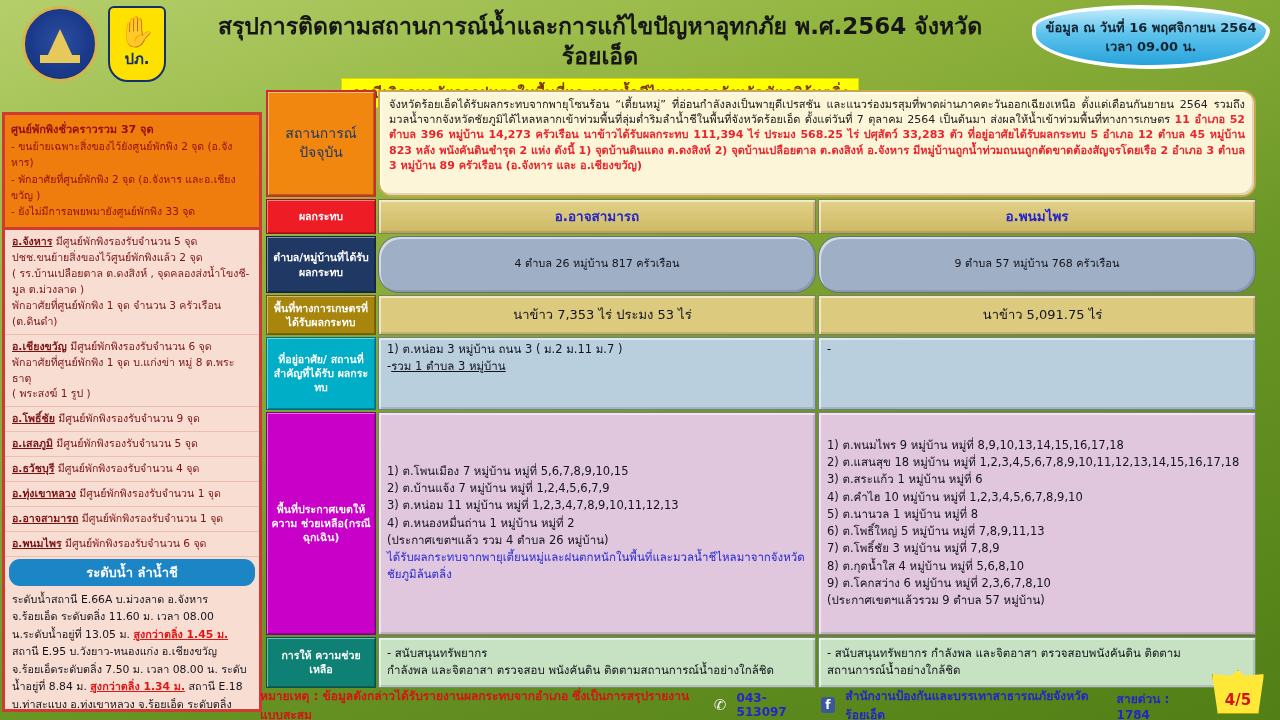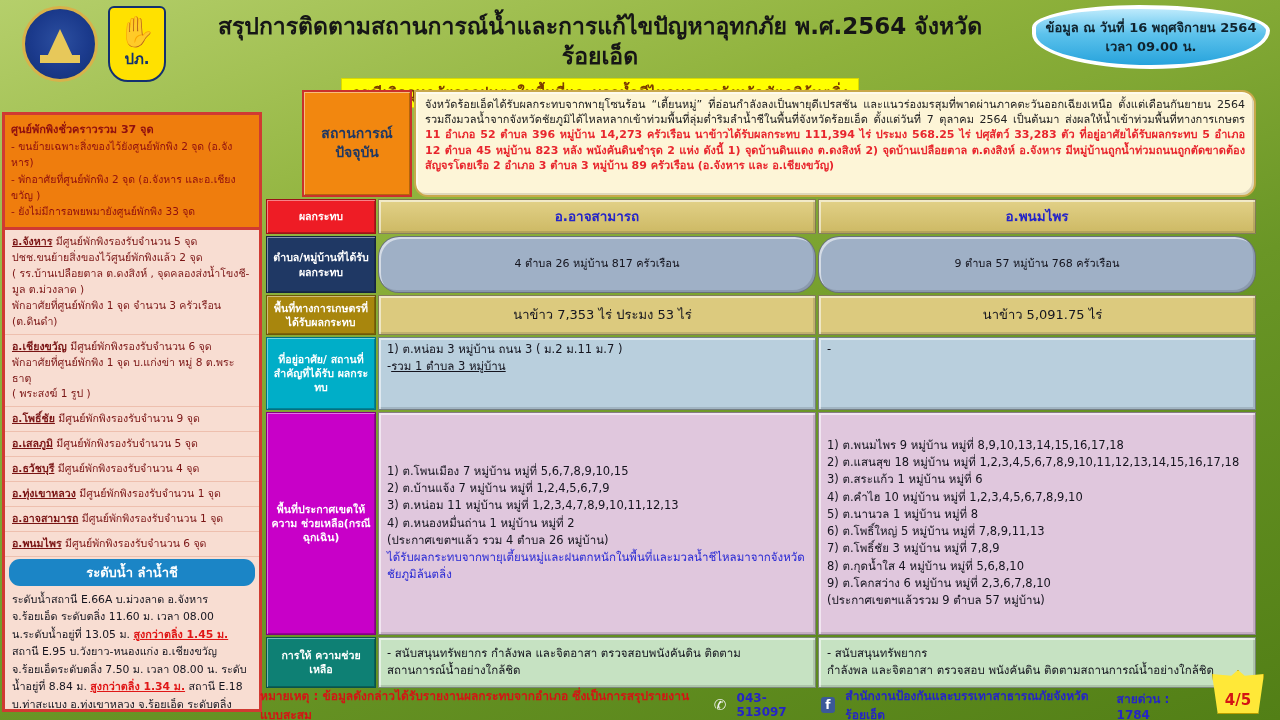--- a/index.html
+++ b/index.html
@@ -76,23 +76,22 @@
   }
   .cell {
     flex:1; font-size:11.5px; color:#14141e; padding:3px 8px; line-height:1.5;
     border:1px solid rgba(60,60,60,.55);
     box-shadow:inset 2px 2px 0 rgba(255,255,255,.55), inset -2px -2px 0 rgba(0,0,0,.12);
   }
   .center { display:flex; align-items:center; justify-content:center; text-align:center; }
 
   #sit-row { height:108px; }
   #sit-label {
-    background:#f2870f; color:#1f3864; font-size:14px; font-weight:bold;
+    background:#f2870f; color:#1f3864; font-size:14px; font-weight:normal;
     border:2px solid #c9302c;
-    margin-left:36px;
   }
   #sit-text {
     background:#fdf5d7; border:2px solid #c8a84b; border-radius:0 14px 14px 14px;
     font-size:11px; line-height:1.38; padding:5px 9px; color:#222;
     text-align:justify;
   }
   .sit-red { color:#e8262d; font-weight:bold; }
 
   .r-impact   { height:36px; }
   .r-impact .lbl  { background:#ee1c25; }
@@ -239,24 +238,24 @@
 6) ต.โพธิ์ใหญ่ 5 หมู่บ้าน หมู่ที่ 7,8,9,11,13
 7) ต.โพธิ์ชัย 3 หมู่บ้าน หมู่ที่ 7,8,9
 8) ต.กุดน้ำใส 4 หมู่บ้าน หมู่ที่ 5,6,8,10
 9) ต.โคกสว่าง 6 หมู่บ้าน หมู่ที่ 2,3,6,7,8,10
 (ประกาศเขตฯแล้วรวม 9 ตำบล 57 หมู่บ้าน)</div>
       </div>
     </div>
 
     <div class="trow r-help">
       <div class="lbl">การให้ ความช่วยเหลือ</div>
+      <div class="cell pre">- สนับสนุนทรัพยากร
+กำลังพล  และจิตอาสา  ตรวจสอบ  พนังคันดิน  ติดตามสถานการณ์น้ำอย่างใกล้ชิด</div>
       <div class="cell pre">- สนับสนุนทรัพยากร  กำลังพล  และจิตอาสา  ตรวจสอบพนังคันดิน ติดตาม
 สถานการณ์น้ำอย่างใกล้ชิด</div>
-      <div class="cell pre">- สนับสนุนทรัพยากร
-กำลังพล  และจิตอาสา  ตรวจสอบ  พนังคันดิน  ติดตามสถานการณ์น้ำอย่างใกล้ชิด</div>
     </div>
 
   </div>
 
   <div id="footer">
     <span class="note">หมายเหตุ : ข้อมูลดังกล่าวได้รับรายงานผลกระทบจากอำเภอ  ซึ่งเป็นการสรุปรายงานแบบสะสม</span>
     <span class="phone-ic">✆</span>
     <span class="num">043-513097</span>
     <span class="fb">f</span>
     <span class="org">สำนักงานป้องกันและบรรเทาสาธารณภัยจังหวัดร้อยเอ็ด</span>

